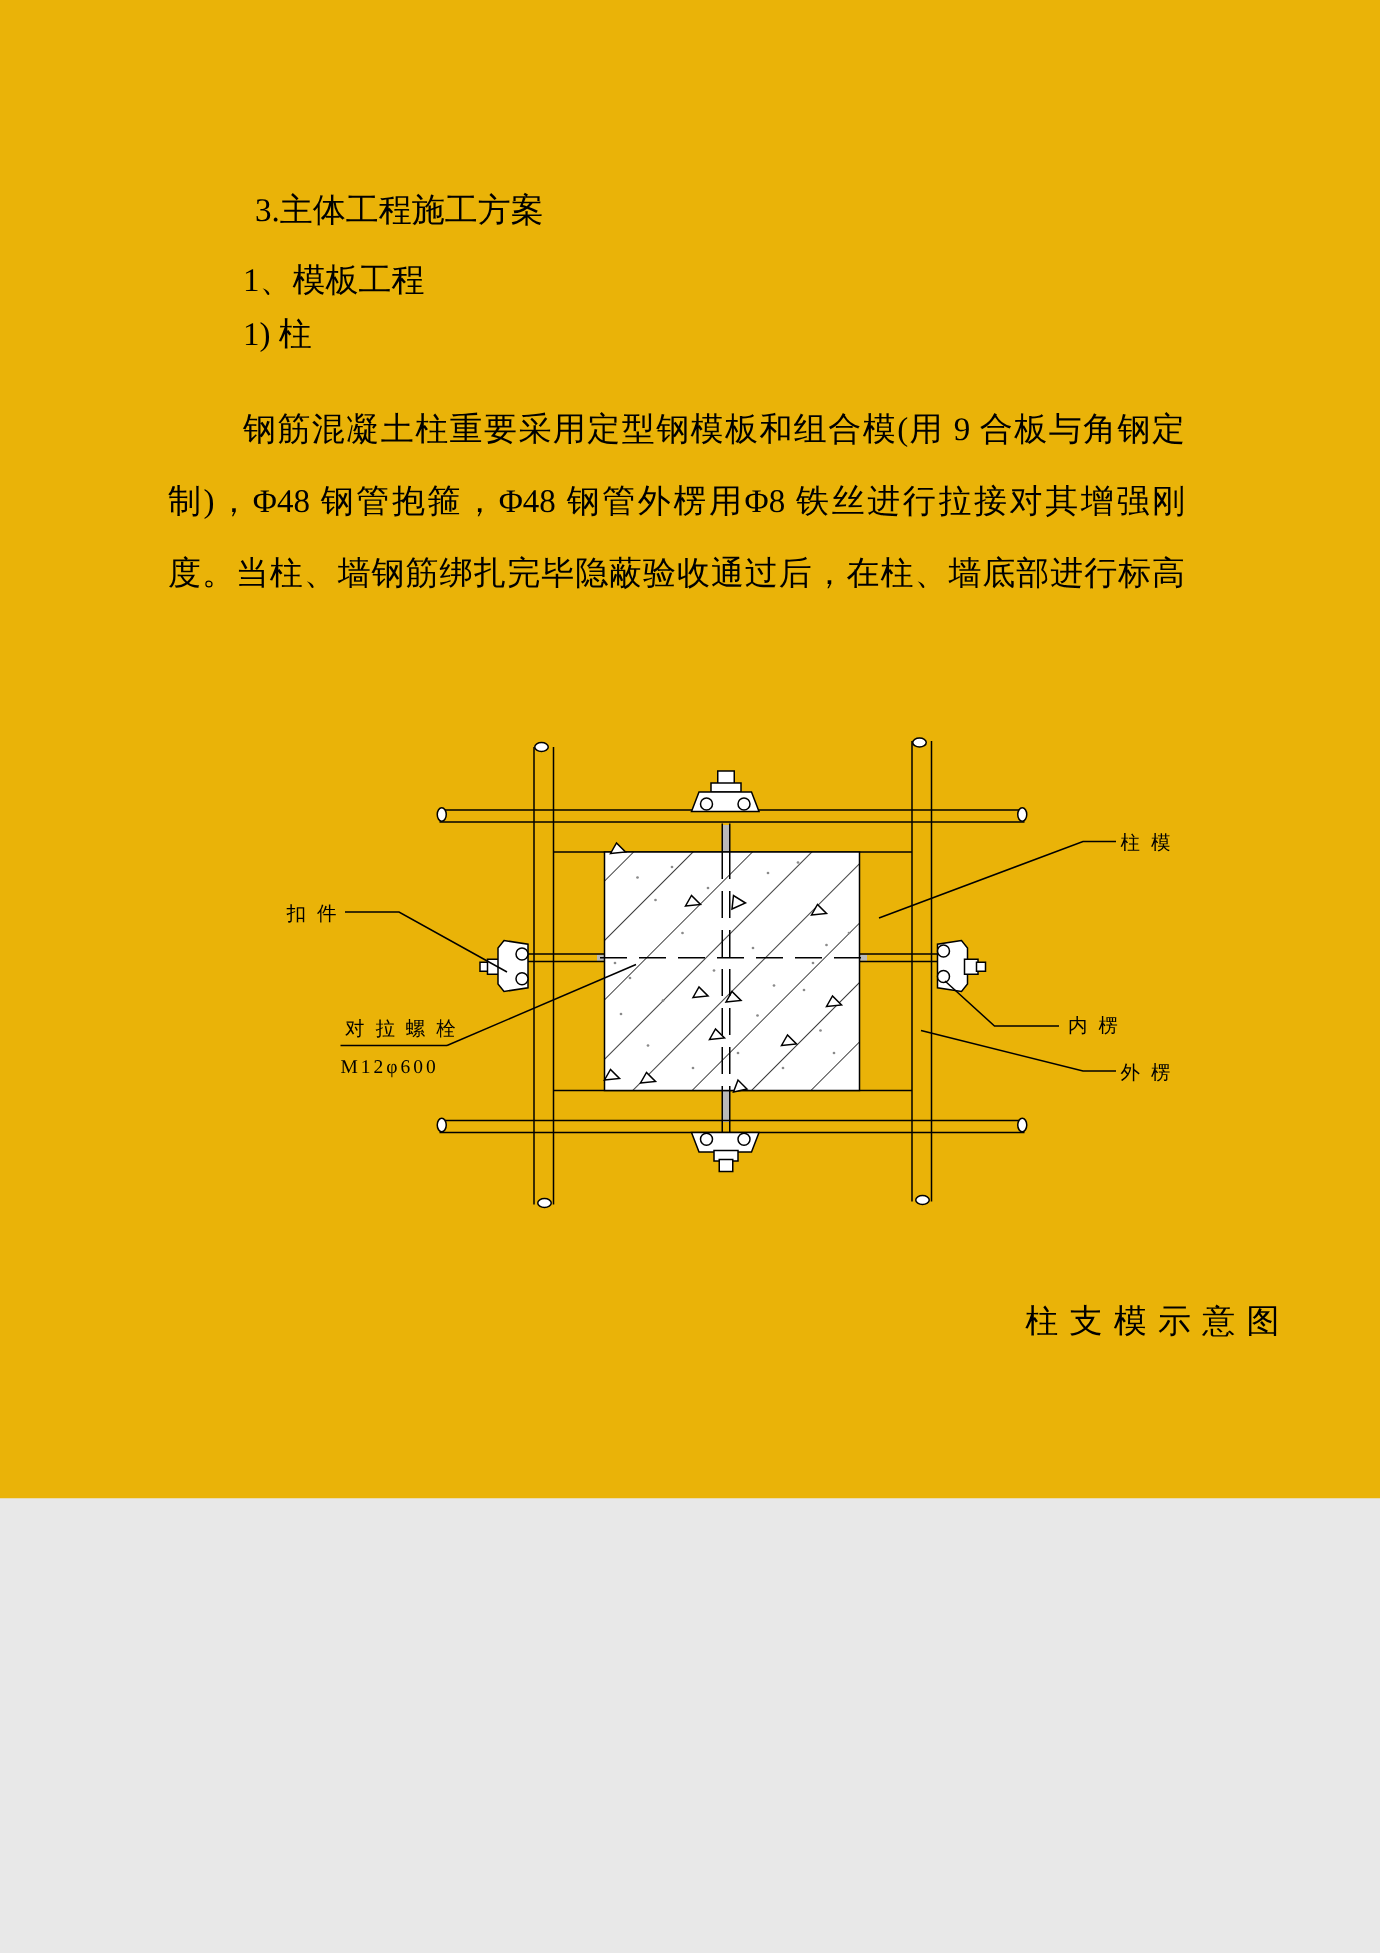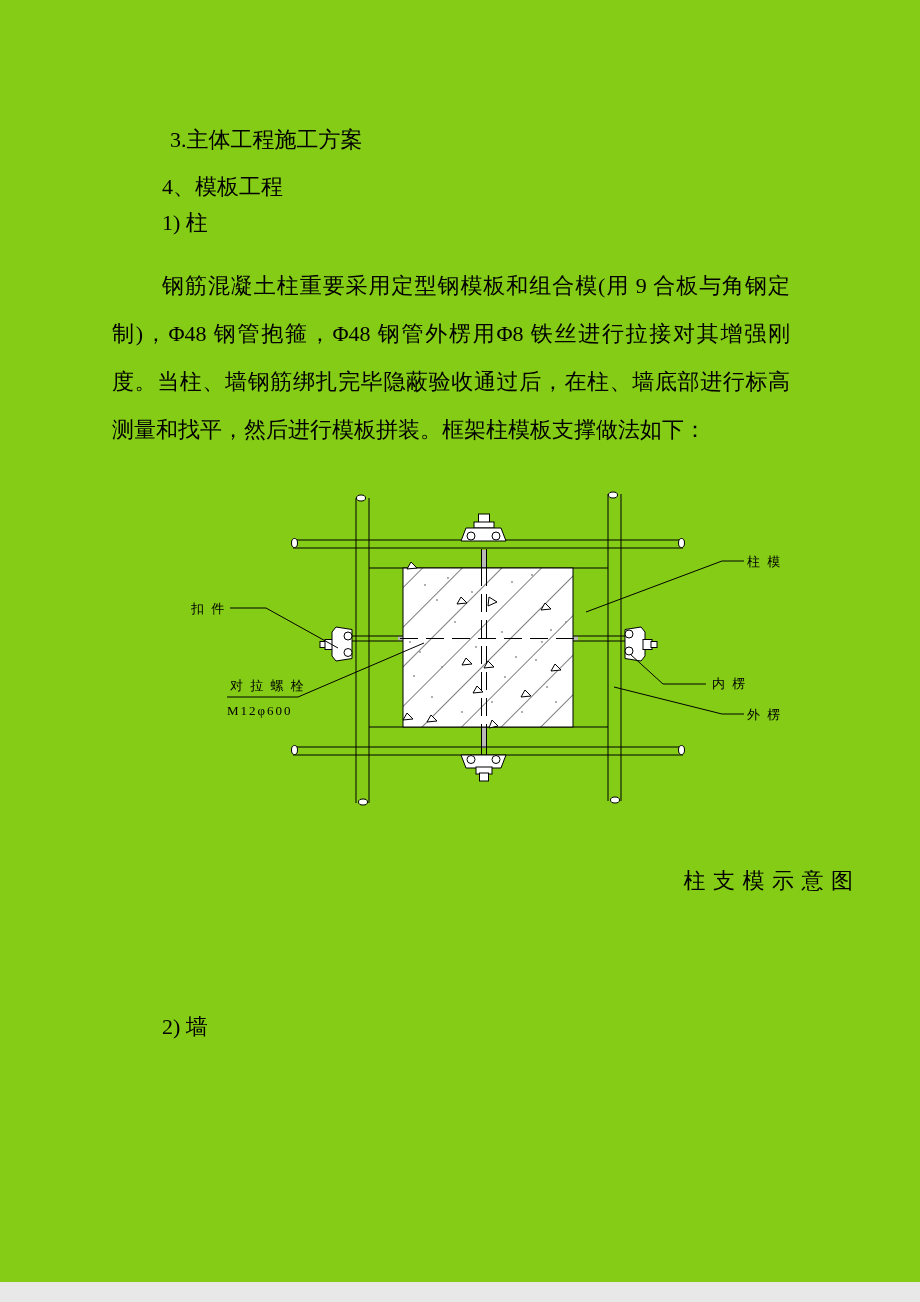--- a/index.html
+++ b/index.html
@@ -1,19 +1,19 @@
 <!DOCTYPE html>
 <html><head>
 <meta charset="utf-8">
 <style>
   html,body{margin:0;padding:0;background:#e8e8e8;}
   .page{
     position:relative;
-    width:920px;height:1282px;
-    background:#84cc16;
+    width:920px;height:999px;
+    background:#eab308;
     overflow:hidden;
     font-family:"Liberation Serif","DejaVu Serif",serif;
     color:#000;
   }
   .heading{
     position:absolute;left:112px;width:700px;
     font-size:22px;line-height:30px;white-space:pre;
   }
   .para{
     position:absolute;left:112px;width:678px;
@@ -39,29 +39,28 @@
   svg .dot{fill:#8a8a8a;}
   svg text{font-size:13px;letter-spacing:2px;fill:#000;font-family:"Liberation Serif","DejaVu Serif",serif;}
 </style>
 </head>
 <body>
 
 <div class="page">
 
   <div class="heading" style="top:125px;text-indent:58px">3.主体工程施工方案</div>
 
-  <div class="heading" style="top:172px;text-indent:50px">4、模板工程</div>
+  <div class="heading" style="top:172px;text-indent:50px">1、模板工程</div>
 
   <div class="heading" style="top:208px;text-indent:50px">1) 柱</div>
 
   <div class="para" style="top:262px">
     <div class="tline first">钢筋混凝土柱重要采用定型钢模板和组合模(用 9 合板与角钢定</div>
     <div class="tline">制)，Φ48 钢管抱箍，Φ48 钢管外楞用Φ8 铁丝进行拉接对其增强刚</div>
     <div class="tline">度。当柱、墙钢筋绑扎完毕隐蔽验收通过后，在柱、墙底部进行标高</div>
-    <div class="tline last">测量和找平，然后进行模板拼装。框架柱模板支撑做法如下：</div>
   </div>
 
   <svg class="fig" width="632" height="348" viewBox="168 484 632 348">
     <defs>
       <pattern id="hatch" width="28" height="28" patternUnits="userSpaceOnUse" patternTransform="rotate(45)">
         <rect width="28" height="28" fill="#ffffff"></rect>
         <line x1="0" y1="0" x2="0" y2="28" stroke="#000" stroke-width="1"></line>
       </pattern>
     </defs>
 

